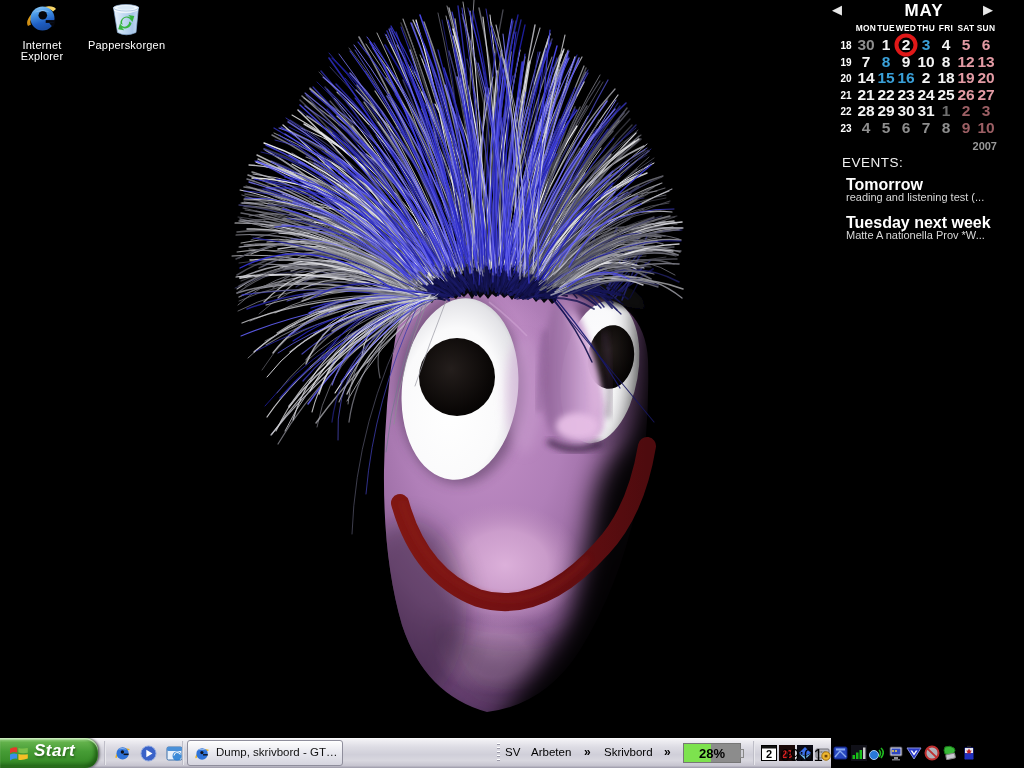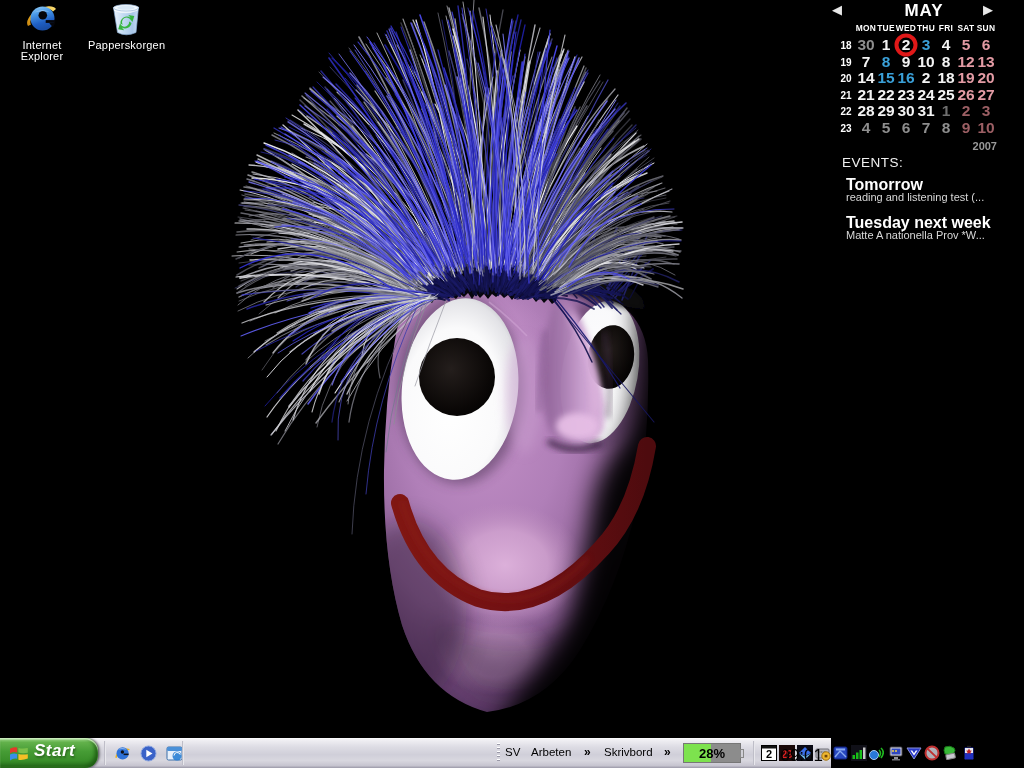--- a/index.html
+++ b/index.html
@@ -1542,20 +1542,32 @@
 <circle cx="8.5" cy="8.5" r="7.5" fill="none" stroke="#8fa8e0" stroke-width="1"></circle>
 <path d="M6.3 4.8 L12.5 8.5 L6.3 12.2 Z" fill="#fff"></path>
 </svg>
 <svg class="trayicon" style="left:166px" width="17" height="17" viewBox="0 0 17 17">
 <rect x="1" y="2" width="15" height="13" rx="1.5" fill="#e8f0fa" stroke="#3a6ea8"></rect>
 <rect x="1" y="2" width="15" height="4" rx="1.5" fill="#4a90d8"></rect>
 <circle cx="11" cy="11" r="4.5" fill="#2a7fd4" opacity="0.9"></circle>
 <path d="M8 10.6 a3.2 3.2 0 0 1 6.2-1" stroke="#fff" stroke-width="1" fill="none"></path>
 </svg>
 <div class="vdiv" style="left:182px"></div>
+<div id="task1">
+        <svg style="position:absolute;left:6px;top:5px" width="16" height="16" viewBox="0 0 17 17">
+<g>
+<path d="M2.2 12.8 A 8.2 4.2 -28 0 1 15.4 4.6" stroke="#edb41e" stroke-width="1.5" fill="none"></path>
+<circle cx="8.6" cy="8.4" r="6.1" fill="#2e72d8"></circle>
+<circle cx="8.4" cy="7.0" r="1.7" fill="#111118"></circle>
+<rect x="9.6" y="8.6" width="5" height="1.5" fill="#111118"></rect>
+<path d="M4 4.4 Q8.5 2 13 4.6 Q8.5 3.6 4 4.4 Z" fill="#bcd8f8" opacity="0.85"></path>
+</g>
+</svg>
+        <span>Dump, skrivbord - GT…</span>
+      </div>
 <div style="position:absolute;left:497px;top:5px;width:3px;height:20px;background:repeating-linear-gradient(#fff 0 1px,#9a99a8 1px 2px,transparent 2px 4px)"></div>
 <div class="sv" style="left:505px; top:8px;">SV</div>
 <div class="sv" style="left:531px; top:8px;">Arbeten</div>
 <div class="sv chev" style="left:584px; top:7px;">»</div>
 <div class="sv" style="left:604px; top:8px;">Skrivbord</div>
 <div class="sv chev" style="left:664px; top:7px;">»</div>
 <div id="batt">
         <div class="fill"></div>
         <div class="txt">28%</div>
         <div class="nub"></div>

